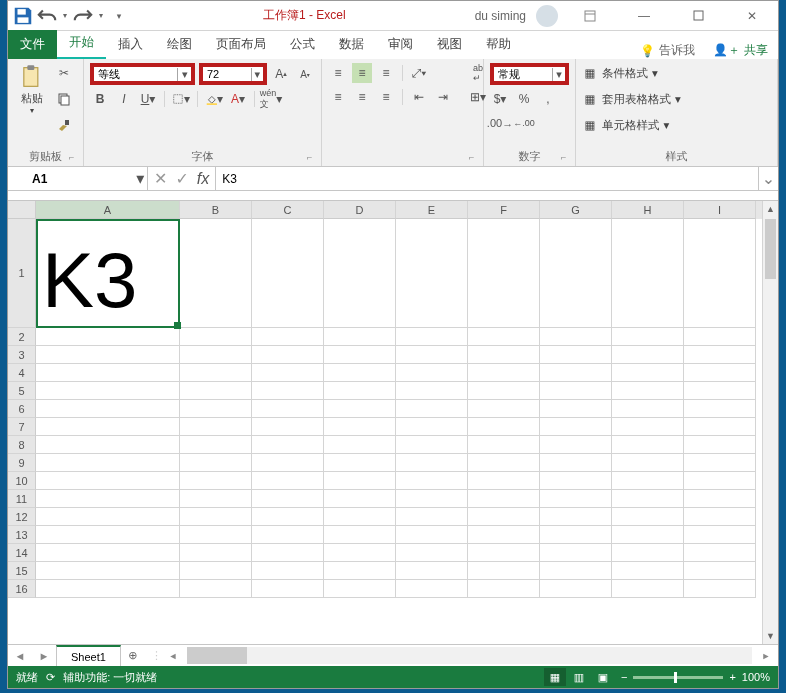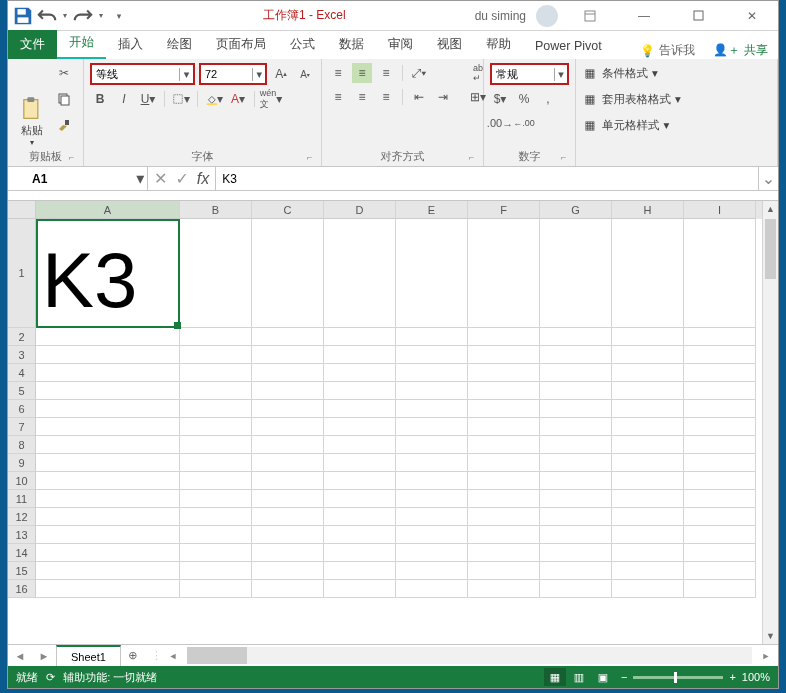--- a/index.html
+++ b/index.html
@@ -24,26 +24,26 @@
 .tellme { display:flex; align-items:center; gap:4px; color:#666; font-size:12px; padding:0 8px;}
 .share { display:flex; align-items:center; gap:4px; color:#1a7b3f; font-size:12px; padding:0 10px;}
 
 
 .ribbon { height: 108px; background: #f1f1f1; border-bottom: 1px solid #c6c6c6; display: flex; font-size: 11px; }
 .group { border-right: 1px solid #d4d4d4; display: flex; flex-direction: column; padding: 4px 6px 2px 6px; position:relative;}
 .group-label { text-align: center; color: #666; font-size: 11px; margin-top: auto; padding-top:2px;}
 .group-body { display: flex; gap: 4px; flex:1;}
 .dialoglaunch { position:absolute; right:2px; bottom:2px; width:12px; height:12px; color:#888; font-size:9px; cursor:pointer;}
 
-.big-btn { display: flex; flex-direction: column; align-items: center; justify-content: flex-end; width: 36px; cursor: pointer; color:#444;}
+.big-btn { display: flex; flex-direction: column; align-items: center; justify-content: flex-start; width: 36px; cursor: pointer; color:#444;}
 .big-btn svg { width: 28px; height: 28px; }
 .col { display:flex; flex-direction:column; gap:4px; }
 .rowb { display:flex; gap:4px; align-items:center;}
 .smbtn { width:20px; height:20px; display:flex; align-items:center; justify-content:center; cursor:pointer; color:#555; font-size:12px; border:1px solid transparent;}
-.dropdown { display:flex; align-items:center; border:2px solid #b91c1c; background:#fff; height:22px; font-size:11px;justify-content:flex-end;}
+.dropdown { display:flex; align-items:center; border:4px solid #b91c1c; background:#fff; height:22px; font-size:11px;justify-content:flex-end;}
 .dropdown input { border:none; outline:none; padding:0 4px; font-size:11px; width:100%;}
 .dd-arrow { width:16px; text-align:center; color:#555; cursor:pointer; border-left:1px solid #a6a6a6;}
 .sep{ width:1px; background:#d4d4d4; align-self:stretch; margin:2px 2px;}
 
 .stylerow { display:flex; gap:4px; align-items:center; color:#444; cursor:pointer; height:20px; font-size:11.5px;}
 .stylerow .micon{ width:16px; height:16px; display:flex; align-items:center; justify-content:center;}
 
 
 .formula-bar { height: 24px; border-bottom: 1px solid #c6c6c6; display: flex; align-items: stretch; background:#fff; }
 .namebox { width: 140px; border-right: 1px solid #c6c6c6; display:flex; align-items:center;}
@@ -148,21 +148,20 @@
     <div class="rtab file">文件</div>
     <div class="rtab active">开始</div>
     <div class="rtab">插入</div>
     <div class="rtab">绘图</div>
     <div class="rtab">页面布局</div>
     <div class="rtab">公式</div>
     <div class="rtab">数据</div>
     <div class="rtab">审阅</div>
     <div class="rtab">视图</div>
     <div class="rtab">帮助</div>
-    <div class="rtab">Power Pivot</div>
     <div class="spacer"></div>
     <div class="tellme">
         <span>💡</span>
         <span>告诉我</span>
       </div>
     <div class="share">
         <span>👤＋</span>
         <span>共享</span>
       </div>
   </div>
@@ -259,21 +258,20 @@
           </div>
         </div>
         <div class="sep"></div>
         <div class="col">
           <div class="smbtn" style="width:26px;">
               <span style="font-size:9px;">ab<br>↵</span>
             </div>
           <div class="smbtn" style="width:26px;">⊞▾</div>
         </div>
       </div>
-      <div class="group-label">对齐方式</div>
       <div class="dialoglaunch">⌐</div>
     </div>
 
     <div class="group" style="width:92px;">
       <div class="col" style="flex:1;">
         <div class="dropdown">
             <input value="常规" style="">
             <span class="dd-arrow">▾</span>
           </div>
         <div class="rowb">
@@ -289,20 +287,21 @@
       <div class="group-label">数字</div>
       <div class="dialoglaunch">⌐</div>
     </div>
 
     <div class="group" style="flex:1;">
       <div class="col" style="flex:1; gap:6px;">
         <div class="stylerow"><span class="micon">▦</span><span>条件格式</span> ▾</div>
         <div class="stylerow"><span class="micon">▦</span><span>套用表格格式</span> ▾</div>
         <div class="stylerow"><span class="micon">▦</span><span>单元格样式</span> ▾</div>
       </div>
+      <div class="group-label">样式</div>
     </div>
   </div>
 
   <div class="formula-bar">
     <div class="namebox">
       <input value="A1" style="">
       <span class="dd-arrow">▾</span>
     </div>
     <div class="fx-btns">
       <span>✕</span>

